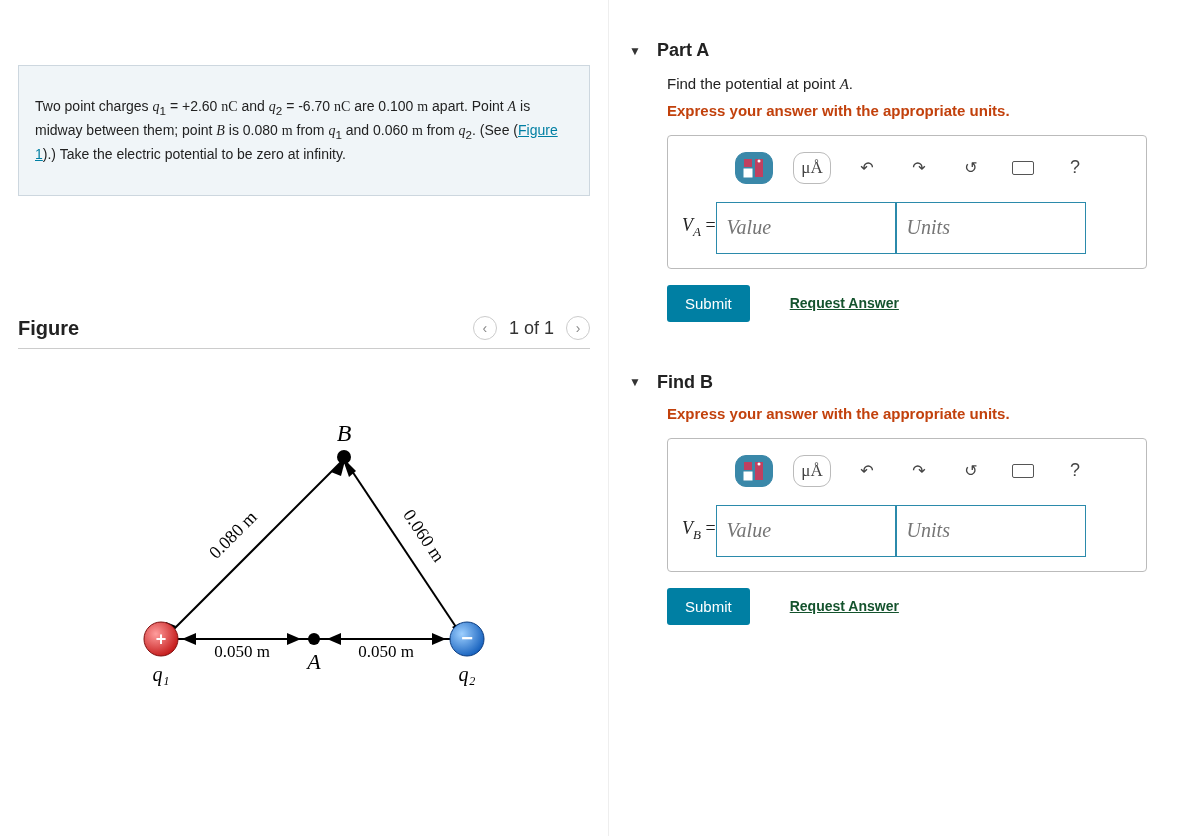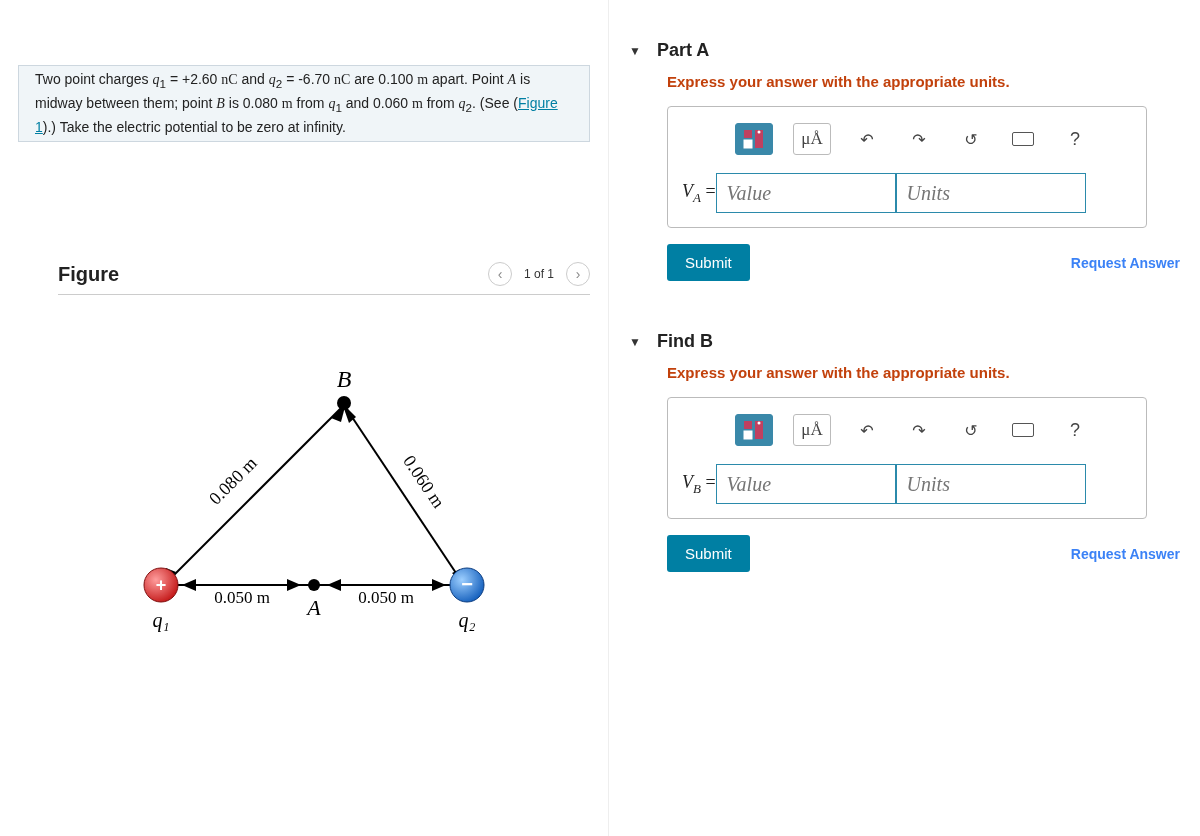--- a/index.html
+++ b/index.html
@@ -17,40 +17,39 @@
     }
     .right-panel {
       width: 592px;
       padding-top: 30px;
       padding-right: 20px;
       border-left: 1px solid #eee;
     }
     .problem-box {
       background: #f0f5f8;
       border: 1px solid #cdd7df;
-      padding: 3px 16px;
+      padding: 30px 16px;
       margin: 55px 8px 0 8px;
       line-height: 1.55;
       color: #222;
     }
     .problem-box .math-i { font-style: italic; font-family: 'Times New Roman', serif; }
     .problem-box .serif { font-family: 'Times New Roman', serif; }
     .problem-box a { color: #007fa3; text-decoration: underline; }
     .figure-section {
       margin-top: 120px;
       padding: 0 8px;
     }
     .figure-header {
       display: flex;
       justify-content: space-between;
       align-items: center;
       padding-bottom: 8px;
       border-bottom: 1px solid #ccc;
       margin-bottom: 30px;
-      margin-left: 40px;
     }
     .figure-title {
       font-size: 20px;
       font-weight: bold;
       color: #222;
     }
     .figure-nav {
       display: flex;
       align-items: center;
       gap: 12px;
@@ -61,21 +60,21 @@
       border: 1px solid #ccc;
       border-radius: 50%;
       background: #fff;
       display: flex;
       align-items: center;
       justify-content: center;
       cursor: pointer;
       color: #888;
       font-size: 14px;
     }
-    .figure-counter { font-size: 12px; color: #333; }
+    .figure-counter { font-size: 18px; color: #333; }
     .figure-svg-wrap {
       display: flex;
       justify-content: center;
       padding-top: 20px;
     }
     .part-header {
       display: flex;
       align-items: center;
       gap: 16px;
       padding: 10px 10px 12px 20px;
@@ -116,21 +115,21 @@
       display: flex;
       align-items: center;
       gap: 8px;
       justify-content: center;
       margin-bottom: 18px;
     }
     .tool-icon {
       width: 38px;
       height: 32px;
       border: 1px solid #bbb;
-      border-radius: 3px;
+      border-radius: 11px;
       display: flex;
       align-items: center;
       justify-content: center;
       font-size: 16px;
       color: #444;
       background: #fff;
       cursor: pointer;
       margin-left: 12px;
     }
     .tool-icon.colored {
@@ -144,49 +143,49 @@
       align-items: center;
     }
     .var-label {
       font-family: 'Times New Roman', serif;
       font-size: 18px;
       color: #222;
     }
     .var-label i { font-style: italic; }
     .var-label sub { font-style: italic; font-size: 13px; }
     .value-input, .units-input {
-      height: 40px;
+      height: 52px;
       border: 1.5px solid #2b8aab;
       padding: 0 10px;
       font-family: 'Times New Roman', serif;
       font-size: 20px;
       font-style: italic;
       color: #888;
       background: #fff;
     }
     .value-input { width: 180px; }
     .units-input { width: 190px; }
     .submit-row {
       margin-top: 16px;
       display: flex;
       align-items: center;
       gap: 40px;
-      justify-content: space-between;
     }
     .submit-btn {
       background: #007fa3;
       color: #fff;
       border: none;
       padding: 10px 18px;
       font-size: 15px;
       border-radius: 3px;
       cursor: pointer;
     }
     .request-link {
-      color: #3b82f6;
+      color: #14532d;
+      text-decoration: underline;
       font-size: 14px;
       font-weight: bold;
       cursor: pointer;
     }
     .keyboard-icon {
         width: 22px; height: 14px;
         border: 1.5px solid #555;
         border-radius: 2px;
         position: relative;
     }
@@ -275,20 +274,23 @@
 </div>
 
 <div class="right-panel">
 
   <div>
     <div class="part-header">
       <span class="part-caret">▼</span>
       <span class="part-title">Part A</span>
     </div>
     <div class="part-body">
+      <p class="instruction">
+        <span>Find the potential at point </span><i class="serif">A</i><span>.</span>
+      </p>
       <p class="instruction-bold">Express your answer with the appropriate units.</p>
 
       <div class="answer-block">
         <div class="toolbar">
           <button class="tool-icon colored">
             <svg width="22" height="20">
                 <rect x="1" y="1" width="8" height="8" fill="#c04060"></rect>
                 <rect x="1" y="11" width="8" height="8" fill="#fff" stroke="#fff"></rect>
                 <rect x="12" y="1" width="8" height="18" fill="#c04060"></rect>
                 <circle cx="16" cy="3" r="1.5" fill="#fff"></circle>

